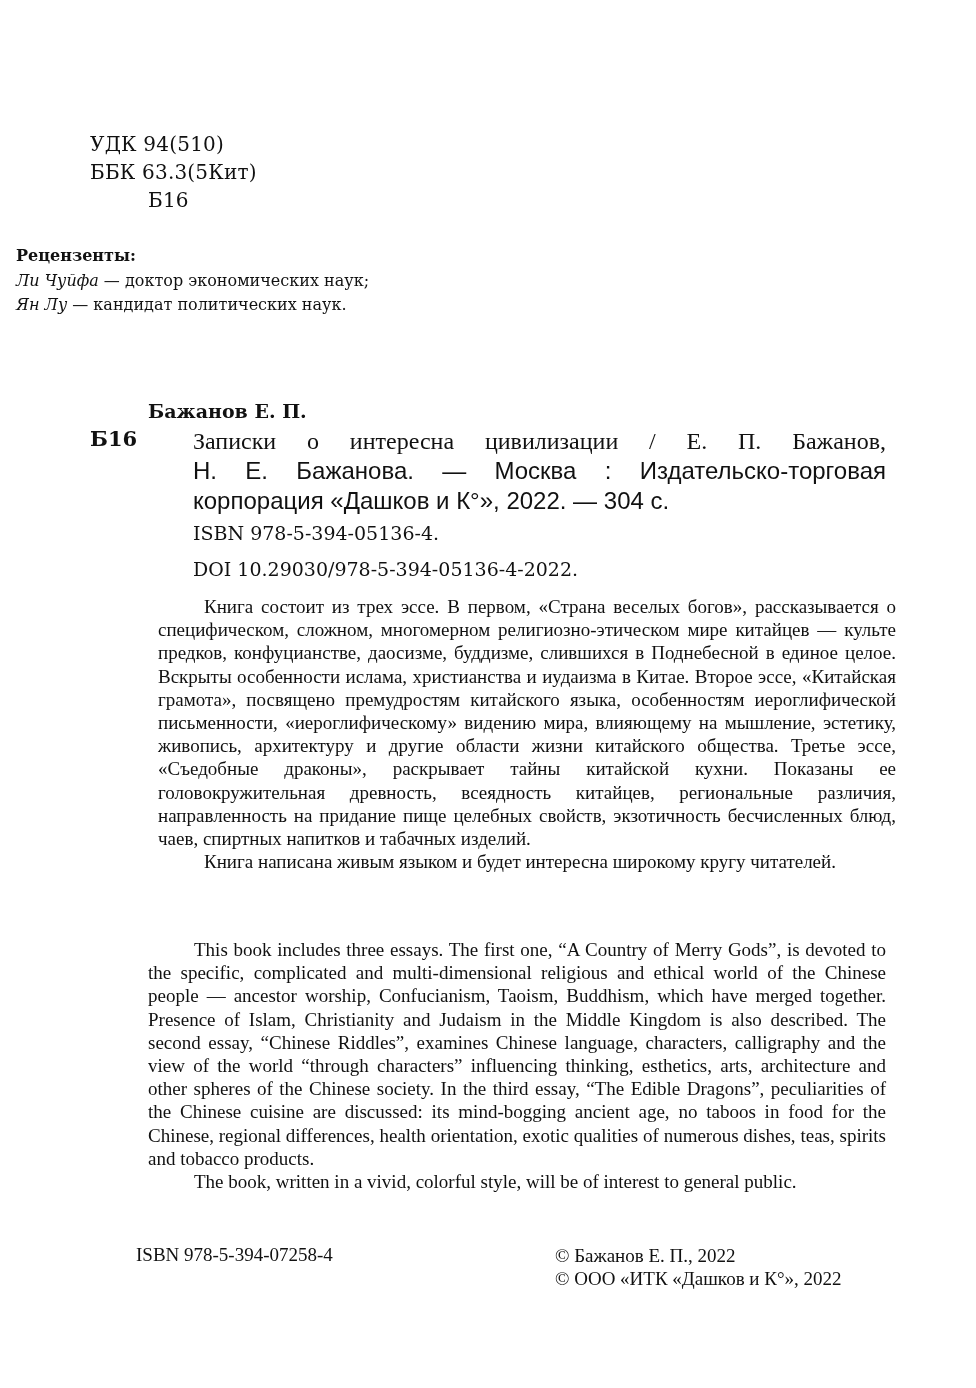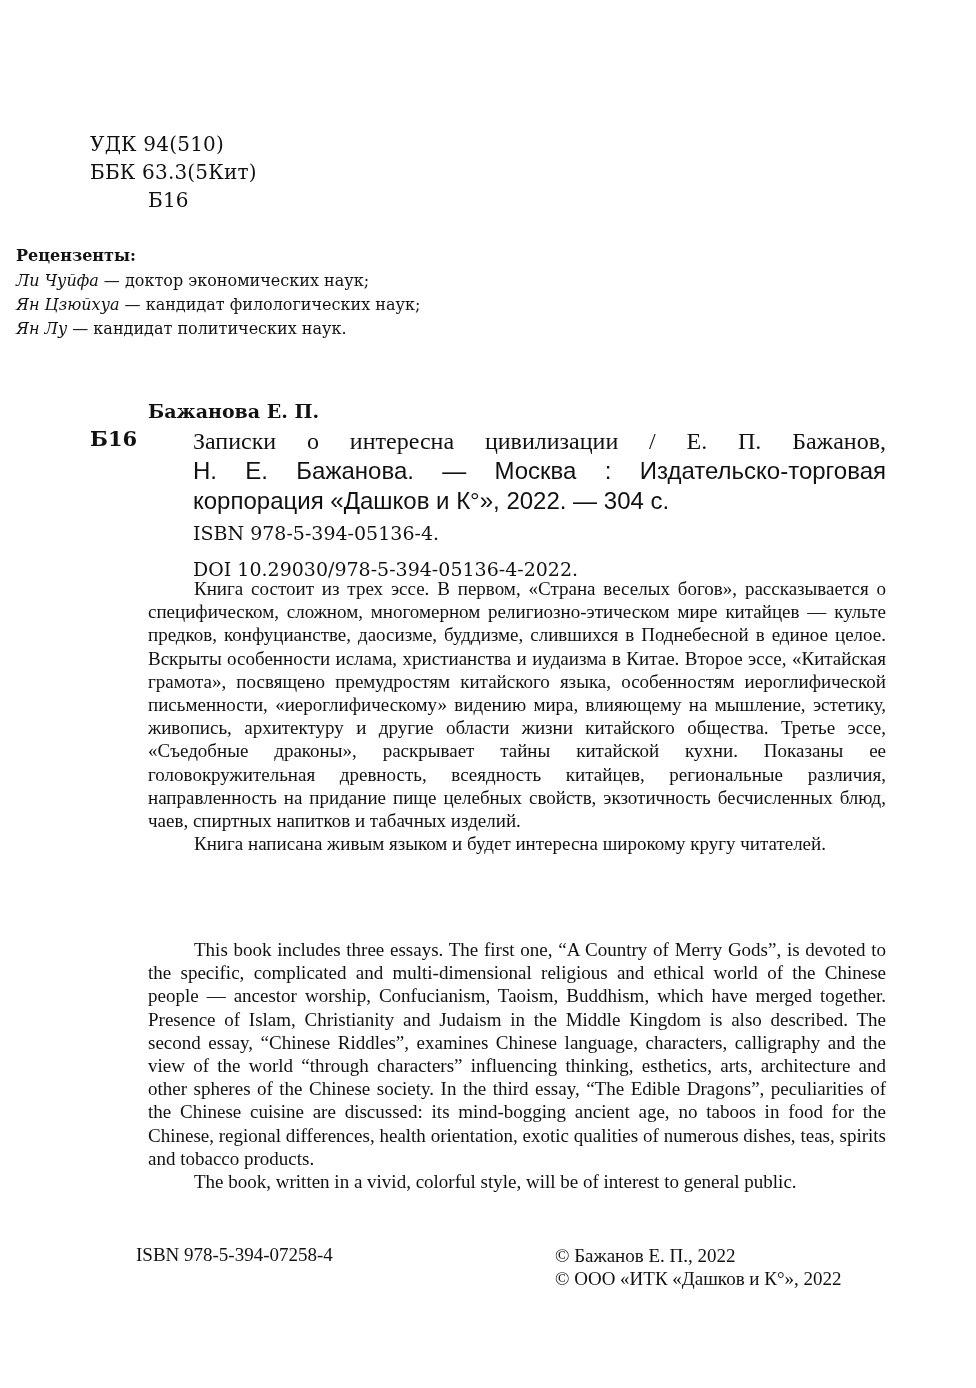--- a/index.html
+++ b/index.html
@@ -17,43 +17,42 @@
   .author { left: 148px; top: 400px; font-family: "DejaVu Serif", serif; font-weight: bold; font-size: 19px; }
   .code { left: 90px; top: 426px; font-family: "DejaVu Serif", serif; font-weight: bold; font-size: 21px; }
   .bib { left: 193px; top: 426px; width: 693px; font-family: "Liberation Serif", serif; font-size: 24px; line-height: 30px; text-align: justify; }
   .bib-rest { left: 148px; top: 456px; width: 738px; font-family: Liberation Sans, sans-serif; font-size: 24px; line-height: 30px; text-align: justify; text-align-last: left; }
   .isbn1 { left: 193px; top: 522px; font-family: "DejaVu Serif", serif; font-size: 19px; }
   .doi { left: 193px; top: 558px; font-family: "DejaVu Serif", serif; font-size: 19px; }
 
   .abstract { left: 148px; width: 738px; font-family: "Liberation Serif", serif; font-size: 19px; line-height: 23.2px; text-align: justify; }
   .abstract p { margin: 0; text-indent: 46px; }
   .abstract p.last-left { text-align-last: left; }
-  .ru { top: 577px; }
+  .ru { top: 595px; margin-left: 10px; }
   .en { top: 938px; }
 
   .isbn-foot { left: 136px; top: 1244px; font-family: "Liberation Serif", serif; font-size: 19px; }
   .copy { left: 555px; top: 1244px; font-family: "Liberation Serif", serif; font-size: 19px; line-height: 23px; }
 </style>
 </head>
 <body>
 
 <div class="abs udk">
   <div>УДК 94(510)</div>
   <div>ББК 63.3(5Кит)</div>
   <div class="b16">Б16</div>
 </div>
 
 <div class="abs reviewers">
   <div class="title">Рецензенты:</div>
   <div class="line"><i>Ли Чуйфа</i><span> — доктор экономических наук;</span></div>
-  <div class="line"><i>Ян Цзюйхуа</i><span> — кандидат филологических наук;</span></div>
   <div class="line"><i>Ян Лу</i><span> — кандидат политических наук.</span></div>
 </div>
 
-<div class="abs author">Бажанова Е. П.</div>
+<div class="abs author">Бажанов Е. П.</div>
 <div class="abs code">Б16</div>
 <div class="abs bib" style="text-align-last: justify;"><span>Записки о интересна цивилизации / Е. П. Бажанов,</span></div>
 <div class="abs bib-rest" style="padding-left:45px; width:693px; top:456px;"><span>Н. Е. Бажанова. — Москва : Издательско-торговая корпорация «Дашков и К°», 2022. — 304 с.</span></div>
 <div class="abs isbn1">ISBN 978-5-394-05136-4.</div>
 <div class="abs doi">DOI 10.29030/978-5-394-05136-4-2022.</div>
 
 <div class="abs abstract ru">
   <p class="last-left">Книга состоит из трех эссе. В первом, «Страна веселых богов», рассказывается о специфическом, сложном, многомерном религиозно-этическом мире китайцев — культе предков, конфуцианстве, даосизме, буддизме, слившихся в Поднебесной в единое целое. Вскрыты особенности ислама, христианства и иудаизма в Китае. Второе эссе, «Китайская грамота», посвящено премудростям китайского языка, особенностям иероглифической письменности, «иероглифическому» видению мира, влияющему на мышление, эстетику, живопись, архитектуру и другие области жизни китайского общества. Третье эссе, «Съедобные драконы», раскрывает тайны китайской кухни. Показаны ее головокружительная древность, всеядность китайцев, региональные различия, направленность на придание пище целебных свойств, экзотичность бесчисленных блюд, чаев, спиртных напитков и табачных изделий.</p>
   <p class="last-left">Книга написана живым языком и будет интересна широкому кругу читателей.</p>
 </div>

